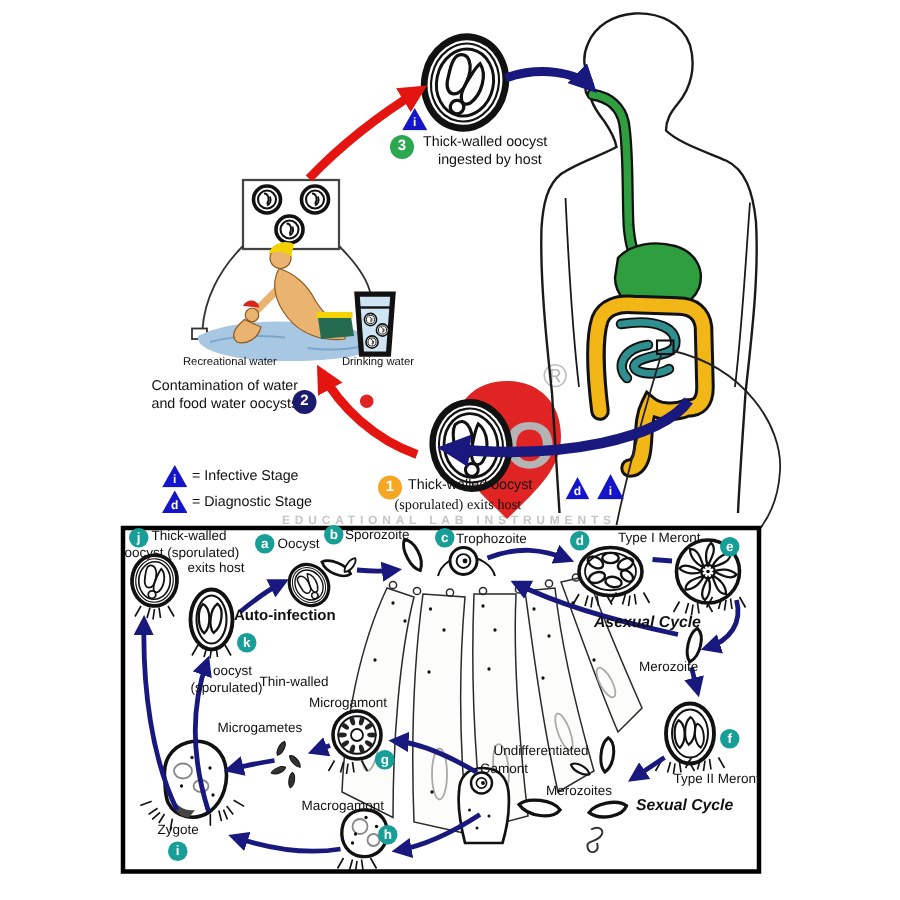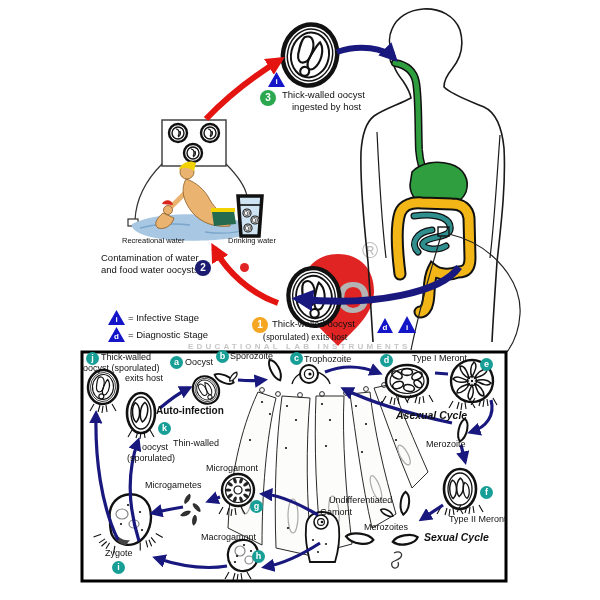--- a/index.html
+++ b/index.html
@@ -393,17 +393,17 @@
   <div class="lbl" style="left:437px;top:514px;margin-left:12px;">Type II Meront</div>
   <div class="lbl bi" style="left:424px;top:531px;">Sexual Cycle</div>
   <div class="lbl" style="left:364px;top:522px;">Merozoites</div>
   <div class="lbl" style="left:301px;top:495px;margin-left:28px;">Undifferentiated</div>
   <div class="lbl" style="left:320px;top:507px;">Gamont</div>
   <div class="lbl" style="left:206px;top:463px;">Microgamont</div>
   <div class="lbl" style="left:145px;top:480px;">Microgametes</div>
   <div class="lbl" style="left:201px;top:532px;">Macrogamont</div>
   <div class="lbl" style="left:105px;top:548px;">Zygote</div>
   <div class="lbl bold" style="left:156px;top:405px;font-size:10px;">Auto-infection</div>
-  <div class="lbl" style="left:128px;top:438px;padding-left:45px;">Thin-walled</div>
+  <div class="lbl" style="left:128px;top:449px;padding-left:45px;">Thin-walled</div>
   <div class="lbl" style="left:142px;top:442px;">oocyst</div>
   <div class="lbl" style="left:127px;top:453px;">(sporulated)</div>
 
 </div>
 
 </body></html>

